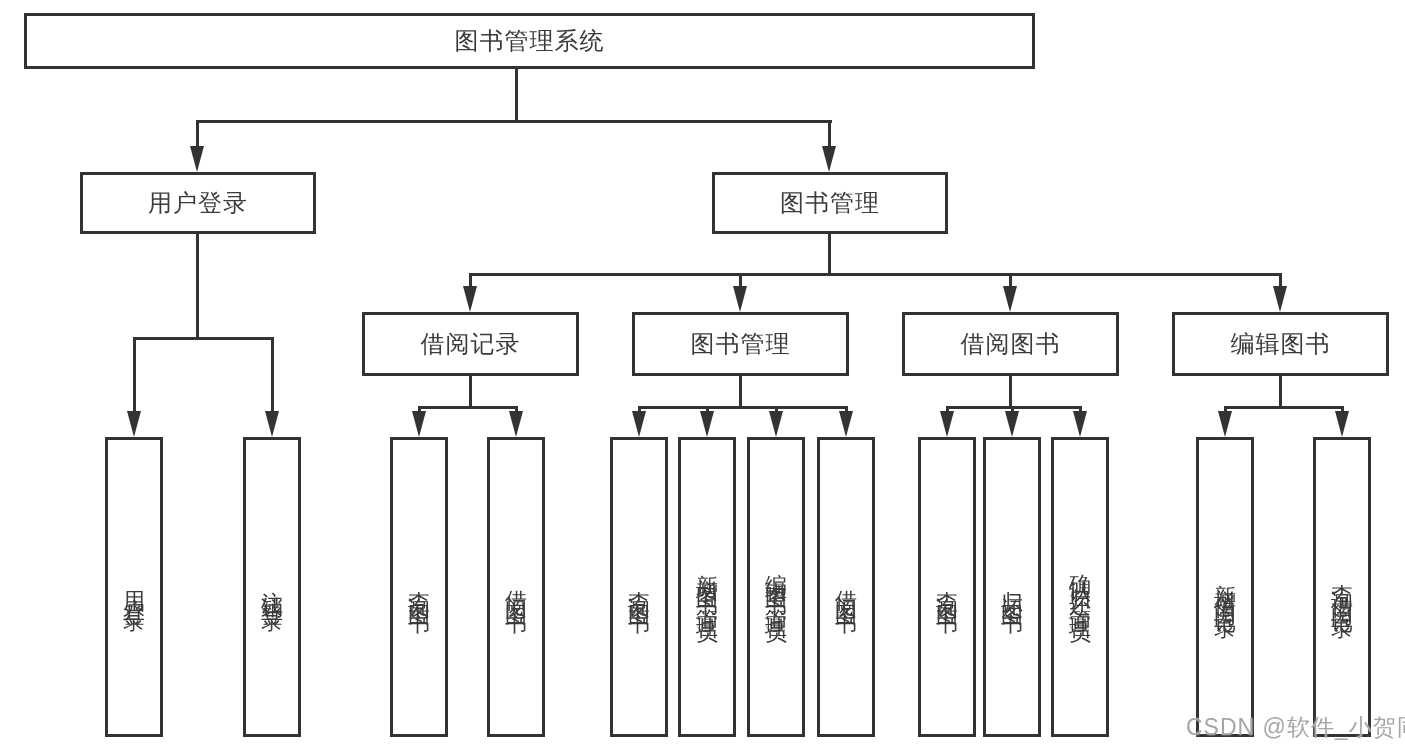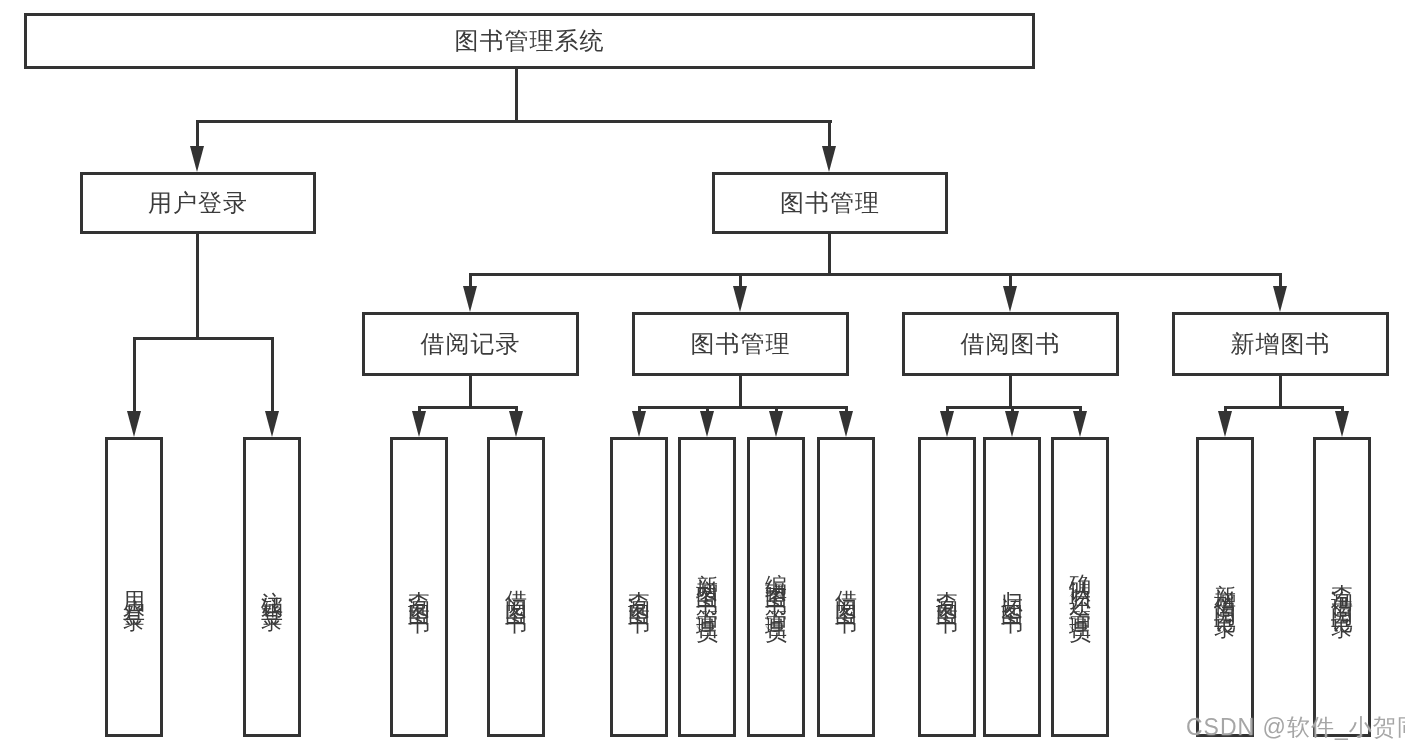--- a/index.html
+++ b/index.html
@@ -72,21 +72,21 @@
   <div class="vline" style="left:739px;top:276px;height:12px;"></div>
   <div class="arrow" style="left:733px;top:286px;"></div>
   <div class="vline" style="left:1009px;top:276px;height:12px;"></div>
   <div class="arrow" style="left:1003px;top:286px;"></div>
   <div class="vline" style="left:1279px;top:276px;height:12px;"></div>
   <div class="arrow" style="left:1273px;top:286px;"></div>
 
   <div class="node" style="left:362px;top:312px;width:217px;height:64px;">借阅记录</div>
   <div class="node" style="left:632px;top:312px;width:217px;height:64px;">图书管理</div>
   <div class="node" style="left:902px;top:312px;width:217px;height:64px;">借阅图书</div>
-  <div class="node" style="left:1172px;top:312px;width:217px;height:64px;">新增图书</div>
+  <div class="node" style="left:1172px;top:312px;width:217px;height:64px;">编辑图书</div>
 
   <div class="vline" style="left:469px;top:376px;height:30px;"></div>
   <div class="vline" style="left:739px;top:376px;height:30px;"></div>
   <div class="vline" style="left:1009px;top:376px;height:30px;"></div>
   <div class="vline" style="left:1279px;top:376px;height:30px;"></div>
 
   <div class="hline" style="left:418px;top:406px;width:100px;"></div>
   <div class="hline" style="left:638px;top:406px;width:209px;"></div>
   <div class="hline" style="left:946px;top:406px;width:135px;"></div>
   <div class="hline" style="left:1224px;top:406px;width:119px;"></div>

